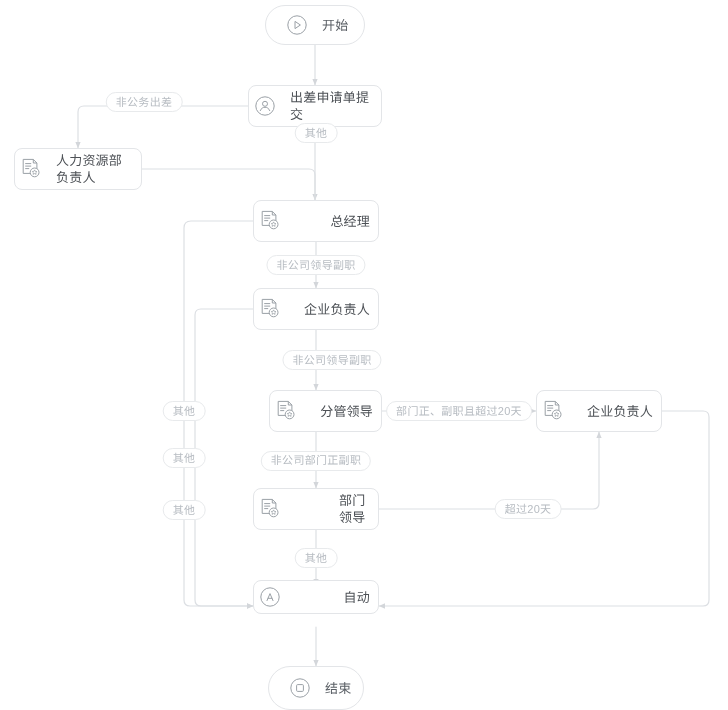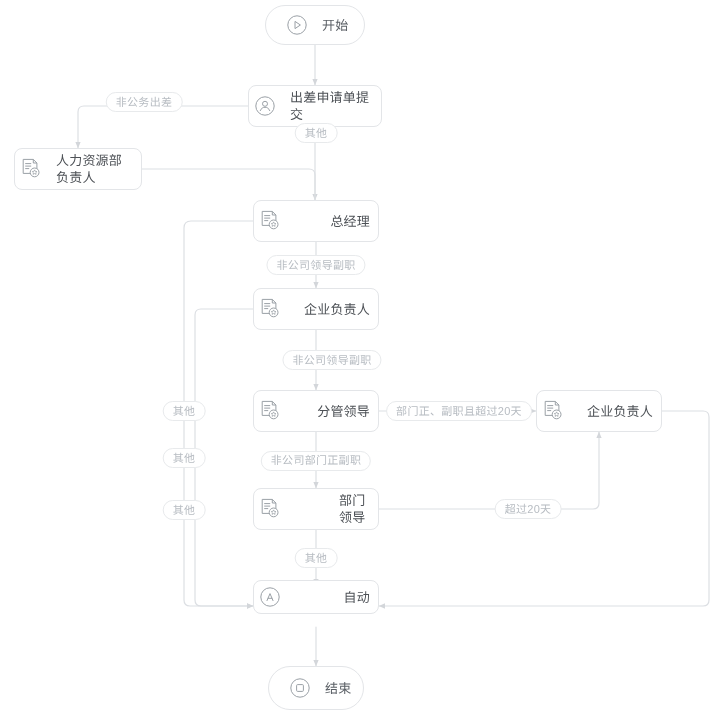--- a/index.html
+++ b/index.html
@@ -161,21 +161,21 @@
           <svg width="26" height="26" viewBox="0 0 26 26" fill="none">
             <path d="M5.2 3.4 h10.1 l3.6 3.6 v10.4 h-13.7 z" stroke="#9aa0a6" stroke-width="1" fill="none" stroke-linejoin="round"></path>
             <path d="M15.3 3.4 v3.6 h3.6" stroke="#9aa0a6" stroke-width="1" fill="none" stroke-linejoin="round"></path>
             <path d="M7.6 7.6 h5.2 M7.6 10.1 h5.2 M7.6 12.6 h3.2" stroke="#9aa0a6" stroke-width="1" stroke-linecap="round"></path>
             <circle cx="16.6" cy="16.4" r="4.4" stroke="#9aa0a6" stroke-width="1" fill="#ffffff"></circle>
             <path d="M16.6 13.9 l0.72 1.46 1.62 0.24 -1.17 1.14 0.28 1.61 -1.45 -0.76 -1.45 0.76 0.28 -1.61 -1.17 -1.14 1.62 -0.24 z" stroke="#9aa0a6" stroke-width="0.75" fill="none" stroke-linejoin="round"></path>
           </svg>
         </span>
         <span class="node-label">企业负责人</span>
       </div>
-      <div class="node task" style="left: 253px; top: 390px; width: 126px; height: 42px;">
+      <div class="node task" style="left: 269px; top: 390px; width: 113px; height: 42px;">
         <span class="node-icon">
           <svg width="26" height="26" viewBox="0 0 26 26" fill="none">
             <path d="M5.2 3.4 h10.1 l3.6 3.6 v10.4 h-13.7 z" stroke="#9aa0a6" stroke-width="1" fill="none" stroke-linejoin="round"></path>
             <path d="M15.3 3.4 v3.6 h3.6" stroke="#9aa0a6" stroke-width="1" fill="none" stroke-linejoin="round"></path>
             <path d="M7.6 7.6 h5.2 M7.6 10.1 h5.2 M7.6 12.6 h3.2" stroke="#9aa0a6" stroke-width="1" stroke-linecap="round"></path>
             <circle cx="16.6" cy="16.4" r="4.4" stroke="#9aa0a6" stroke-width="1" fill="#ffffff"></circle>
             <path d="M16.6 13.9 l0.72 1.46 1.62 0.24 -1.17 1.14 0.28 1.61 -1.45 -0.76 -1.45 0.76 0.28 -1.61 -1.17 -1.14 1.62 -0.24 z" stroke="#9aa0a6" stroke-width="0.75" fill="none" stroke-linejoin="round"></path>
           </svg>
         </span>
         <span class="node-label">分管领导</span>

